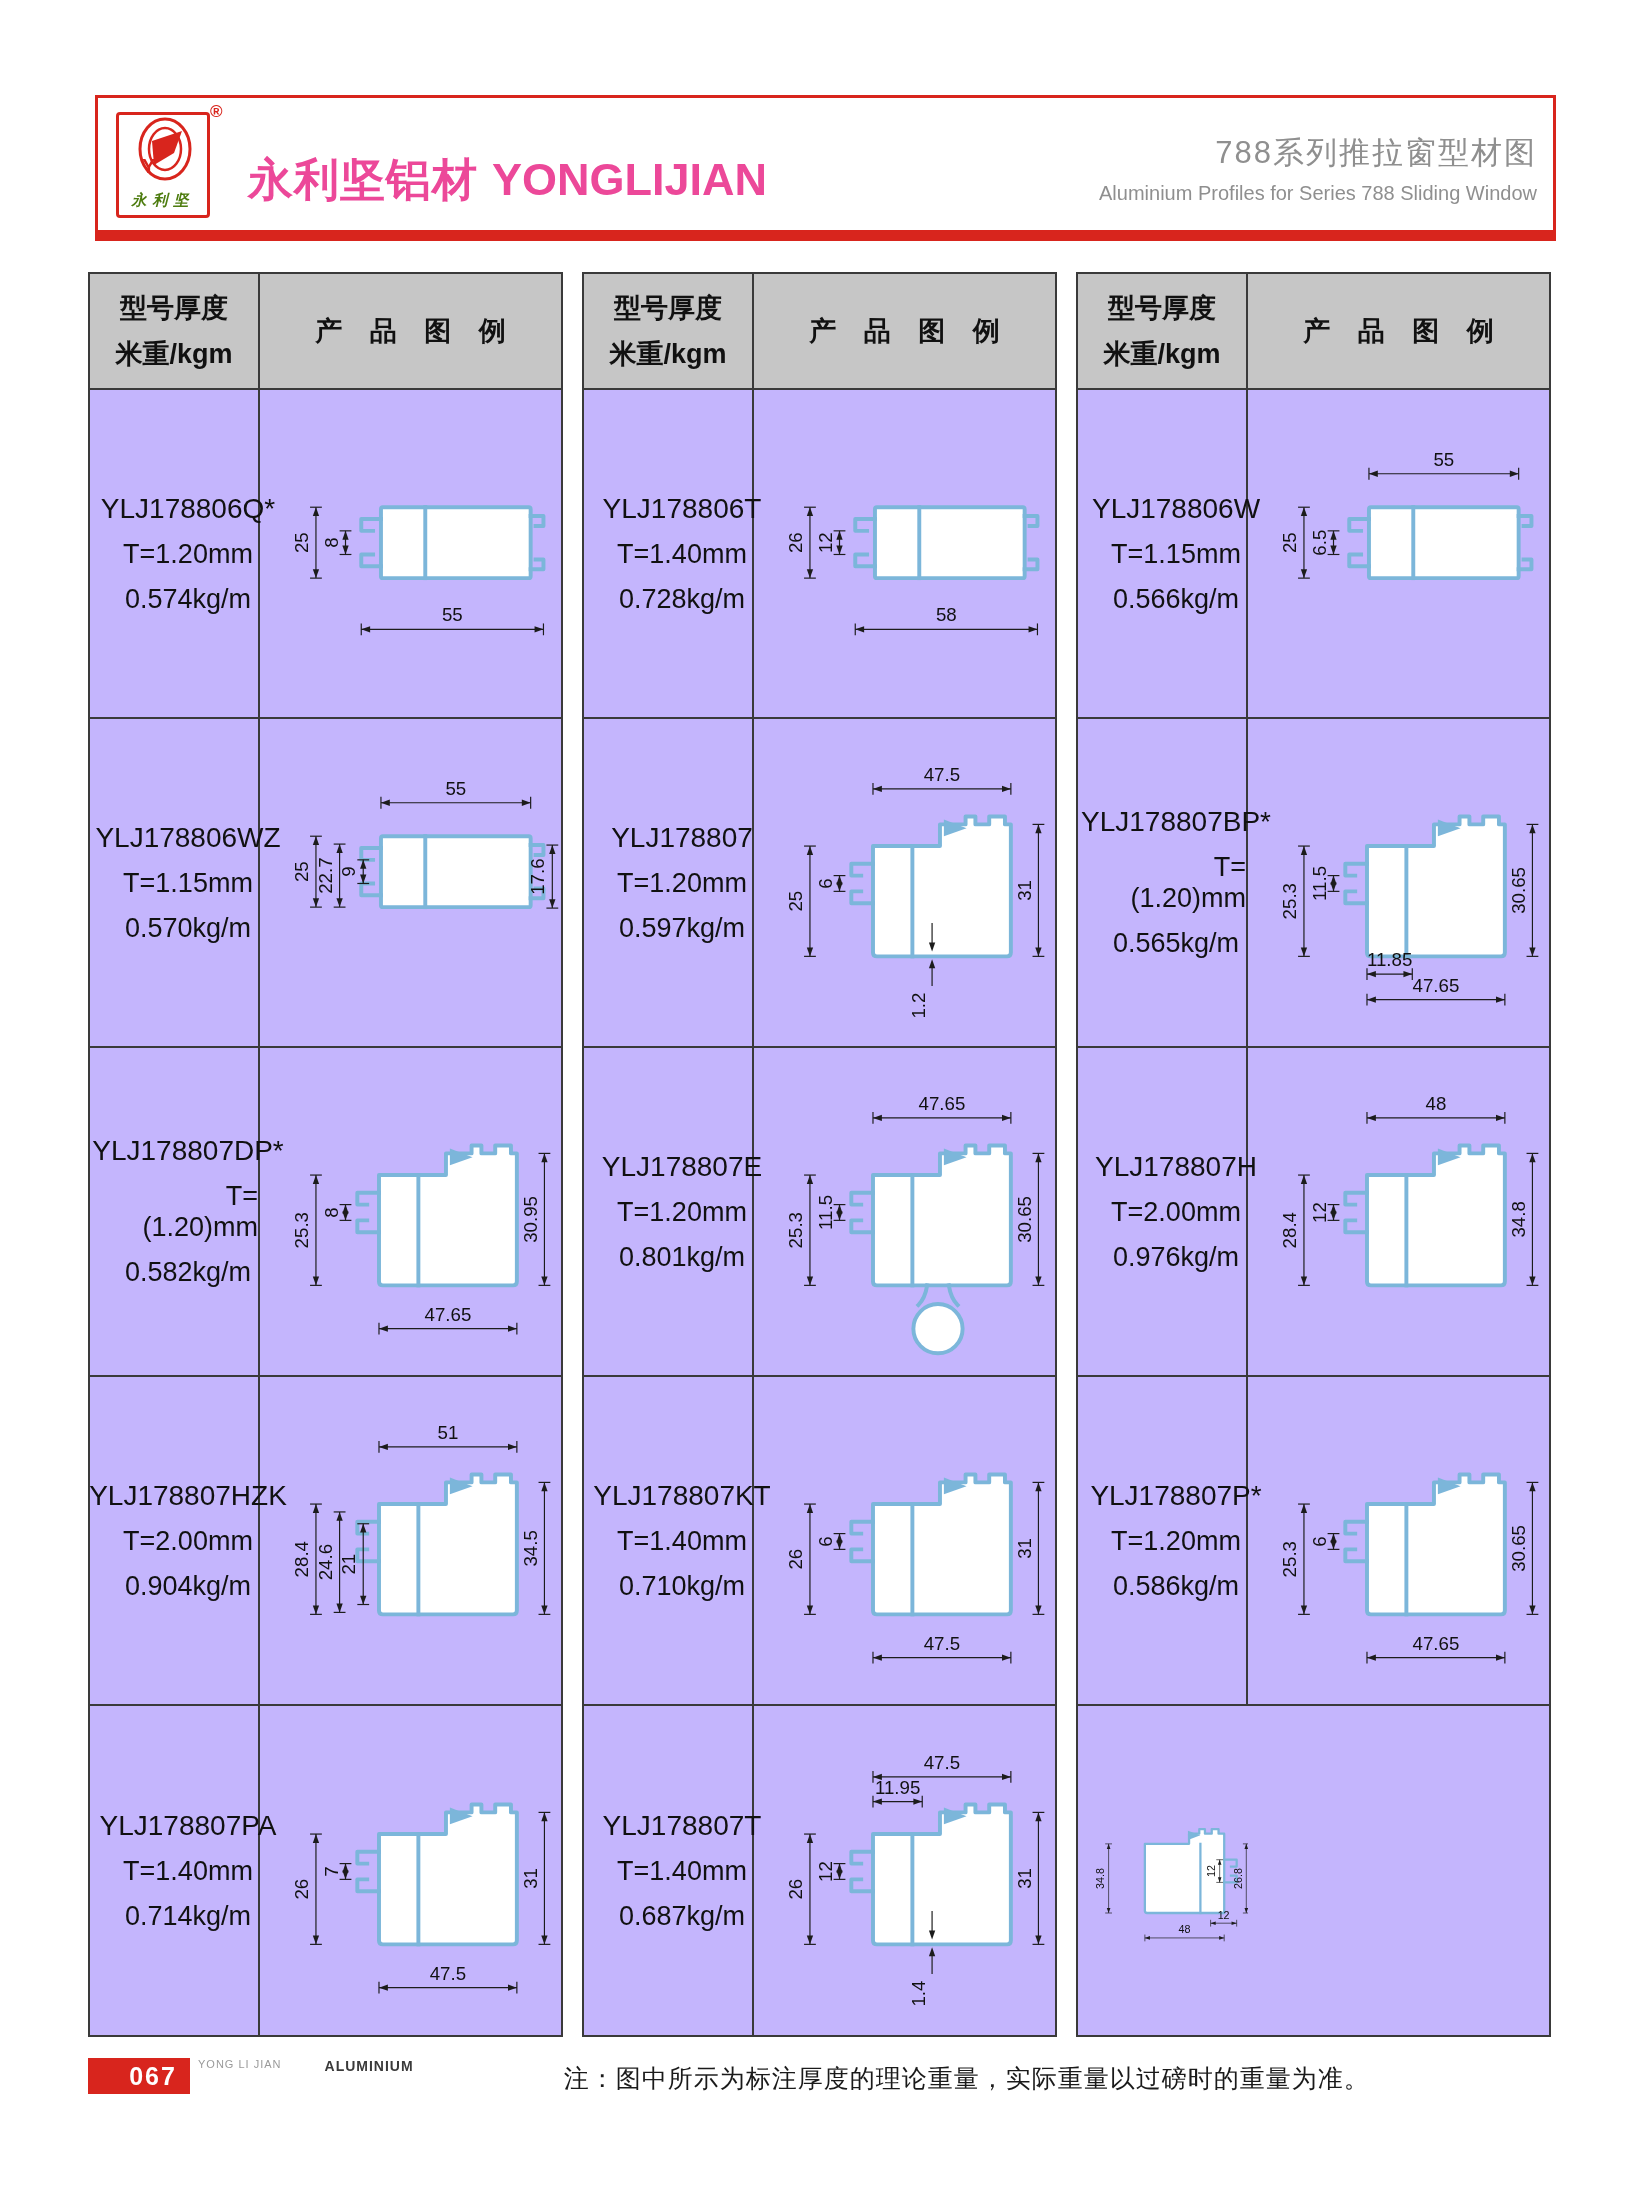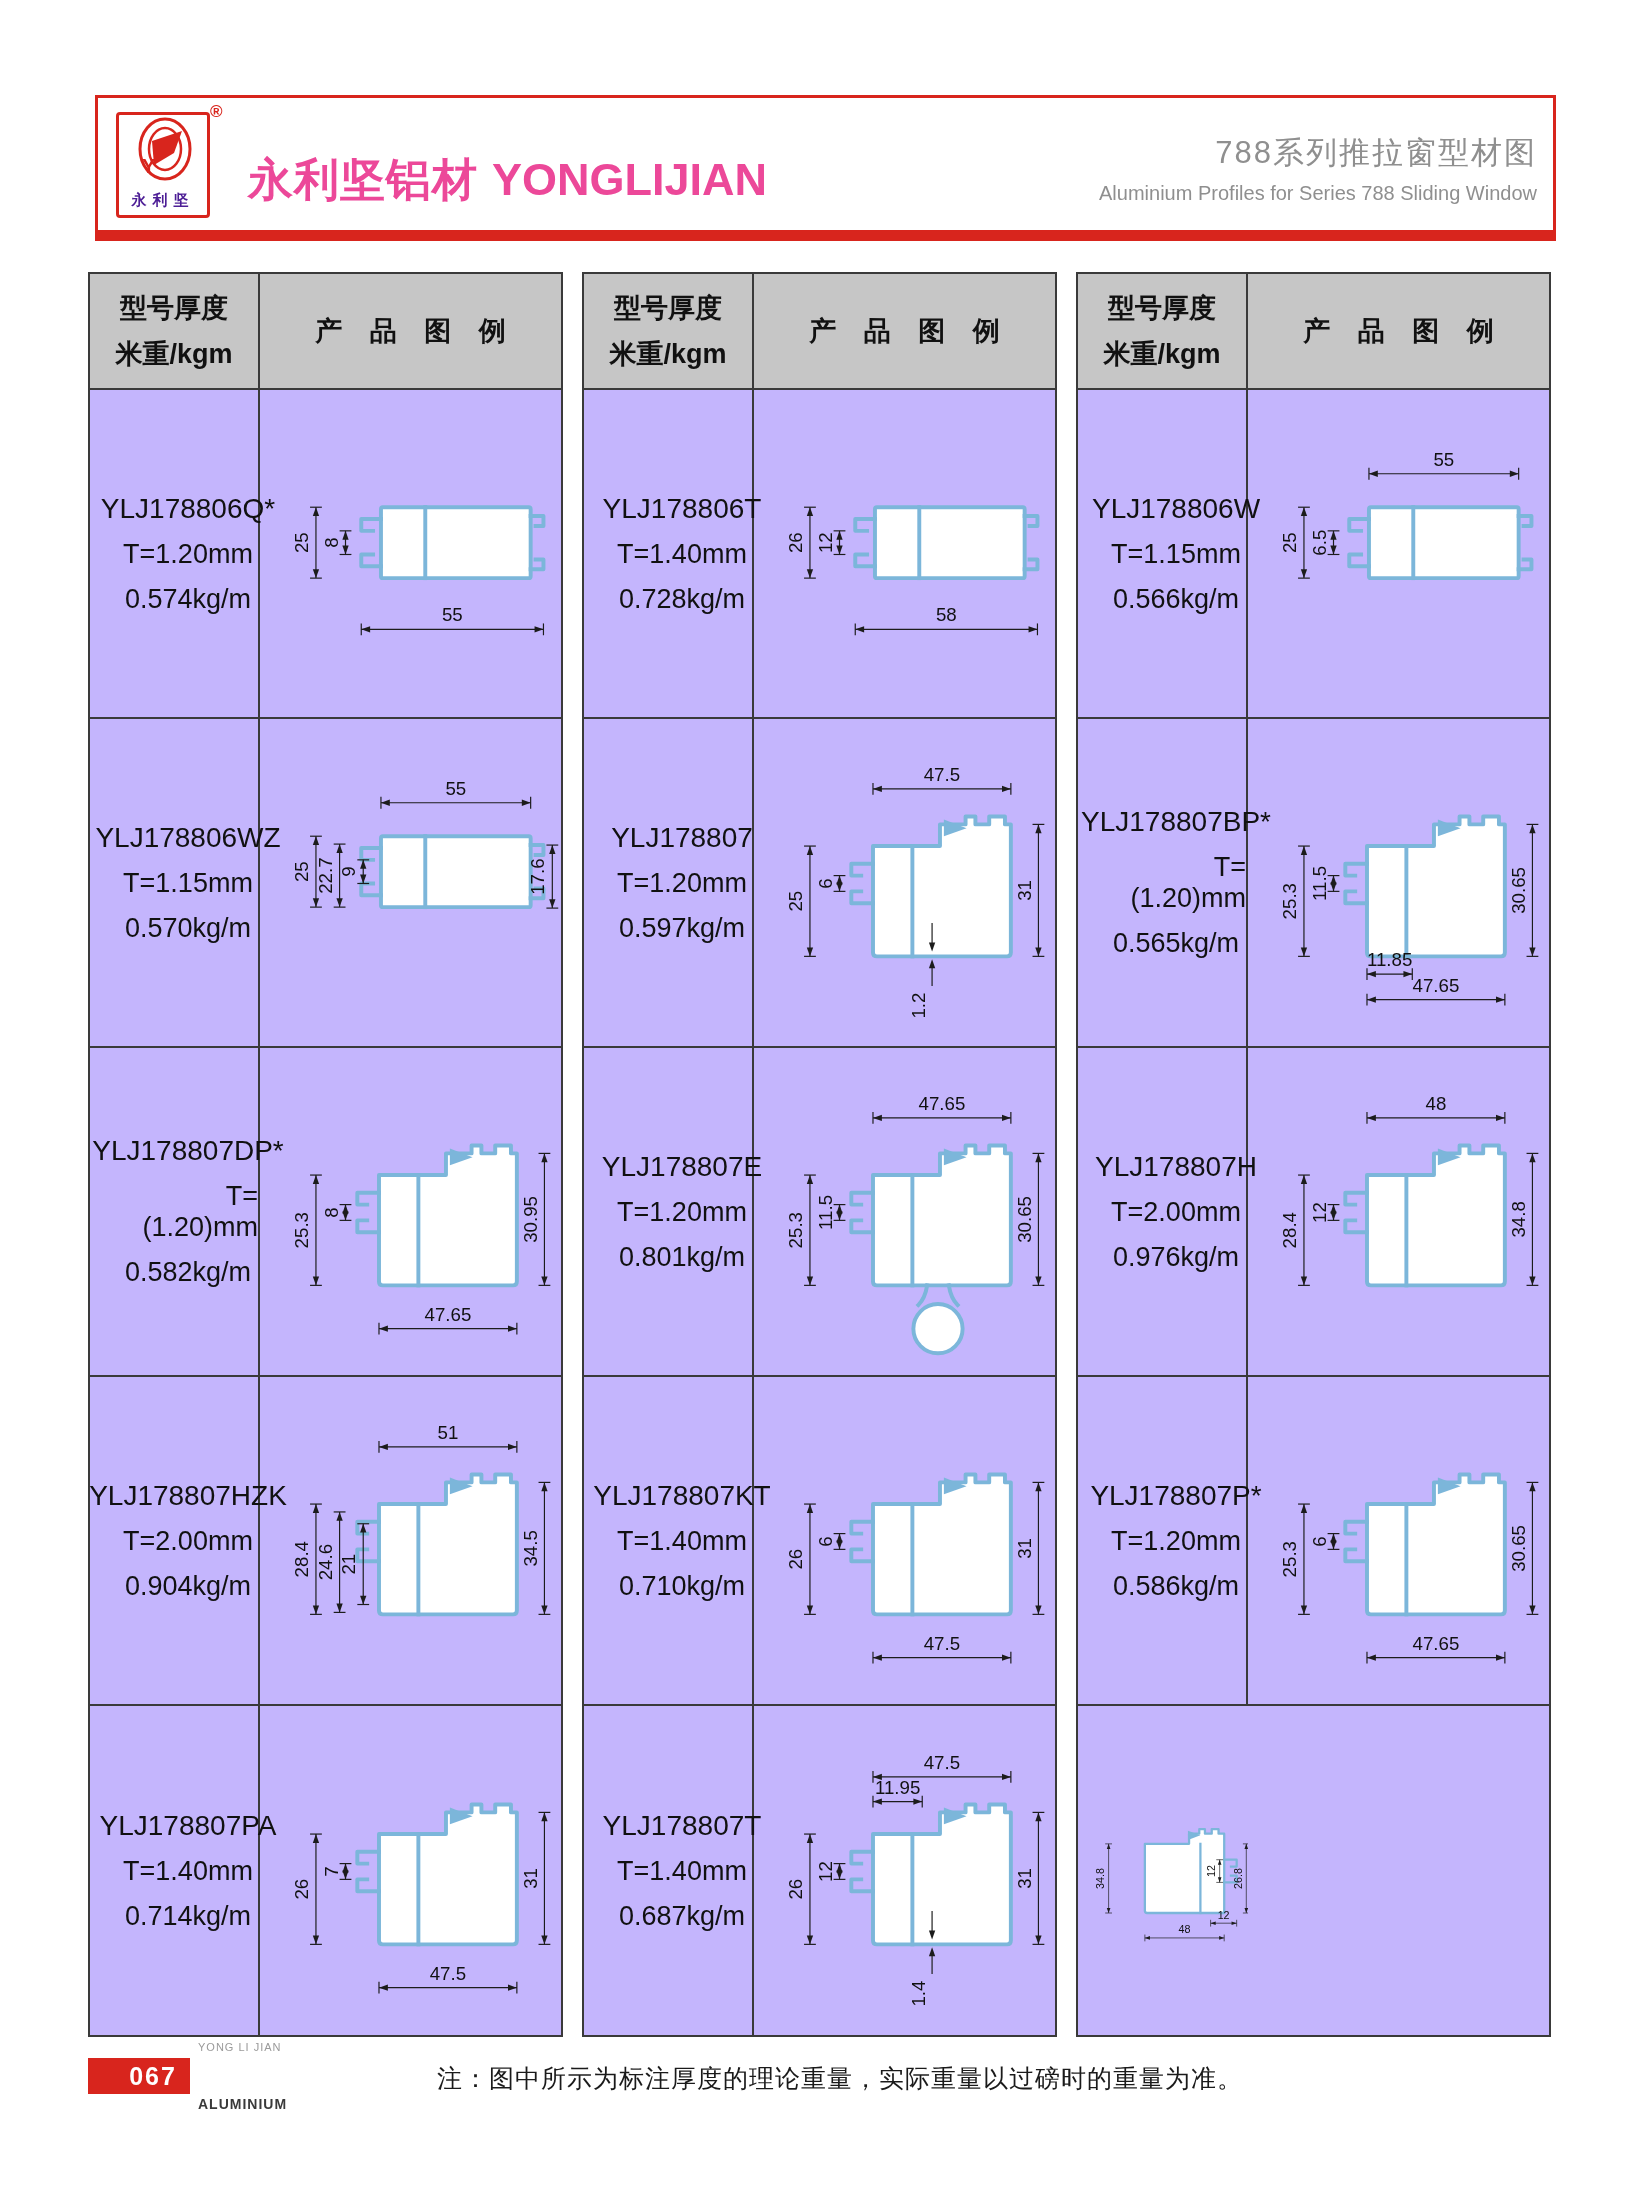--- a/index.html
+++ b/index.html
@@ -2,21 +2,21 @@
 <html><head>
 <meta charset="utf-8">
 <style>
   html,body{margin:0;padding:0;background:#e8e8e8;}
   #page{position:relative;width:1635px;height:2203px;background:#ffffff;font-family:"Liberation Sans",sans-serif;overflow:hidden;}
 
   
   #hdr{position:absolute;left:95px;top:95px;width:1455px;height:143px;border:3px solid #d8251d;border-bottom:none;}
   #hdr .bar{position:absolute;left:-3px;right:-3px;bottom:0;height:11px;background:#d8251d;}
   .logo{position:absolute;left:18px;top:14px;width:88px;height:100px;border:3px solid #d8251d;border-radius:4px;display:flex;flex-direction:column;align-items:center;justify-content:flex-start;}
-  .logo .chars{font-size:15px;font-weight:700;color:#4c1d95;letter-spacing:6px;margin-top:6px;white-space:nowrap;}
+  .logo .chars{font-size:15px;font-weight:700;color:#4d7c0f;letter-spacing:6px;margin-top:6px;white-space:nowrap;font-style:italic;}
   .reg{position:absolute;left:112px;top:4px;color:#d8251d;font-size:17px;font-weight:700;}
   .brand{position:absolute;left:150px;top:52px;white-space:nowrap;color:#ec4899;font-weight:900;font-size:45px;letter-spacing:1px;}
   .brand .en{margin-left:14px;letter-spacing:0px;}
   .titles{position:absolute;right:16px;top:34px;text-align:right;color:#8f8f8f;}
   .titles .cn{font-size:31px;letter-spacing:2px;}
   .titles .en{font-size:20px;margin-top:8px;}
 
   
   #groups{position:absolute;left:88px;top:272px;display:flex;gap:19px;}
   .grp{display:grid;grid-template-columns:170px 301px;border:2.5px solid #3a3a3a;background:#c4b5fd;}
@@ -34,21 +34,21 @@
   .pf{fill:#fff;stroke:#7cb6da;stroke-width:4;stroke-linejoin:round;}
   .po{fill:none;stroke:#7cb6da;stroke-width:4;stroke-linejoin:round;stroke-linecap:square;}
   .pg{fill:#7cb6da;}
   .dl{stroke:#1c1c1c;stroke-width:1.2;}
   .ar{fill:#1c1c1c;}
   .dt{font:19px "Liberation Sans",sans-serif;fill:#111;}
 
   
   #ftr{position:absolute;left:88px;top:2058px;width:1460px;display:flex;align-items:flex-start;}
   .pagebox{width:74px;height:36px;background:#d8251d;color:#fff;font-size:25px;font-weight:700;display:flex;align-items:center;justify-content:center;letter-spacing:2px;padding-left:28px;}
-  .fbrand{margin-left:8px;display:flex;flex-direction:column;justify-content:center;height:36px;gap:43px;}
+  .fbrand{margin-left:8px;display:flex;flex-direction:row;justify-content:center;height:36px;gap:43px;}
   .fbrand .l1{font-size:11px;color:#9a9a9a;letter-spacing:1px;}
   .fbrand .l2{font-size:14px;color:#3a3a3a;font-weight:800;letter-spacing:1px;}
   .note{margin-left:150px;font-size:25px;color:#1a1a1a;margin-top:4px;letter-spacing:1px;}
 </style>
 </head>
 <body>
 
 <div id="page">
 
   <div id="hdr">

